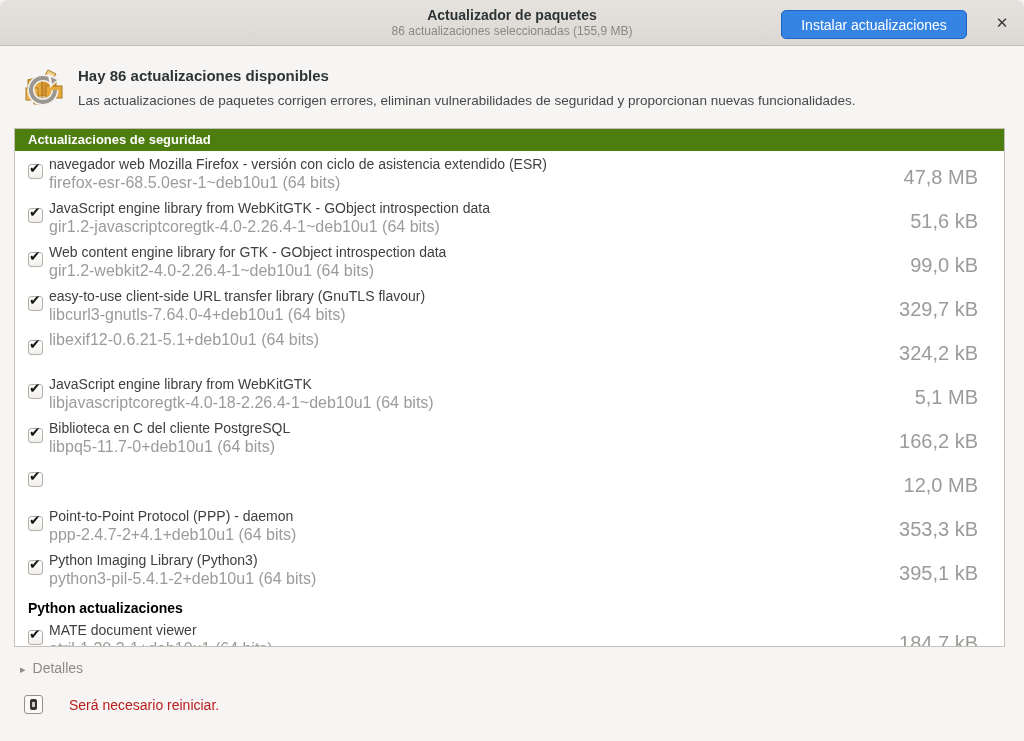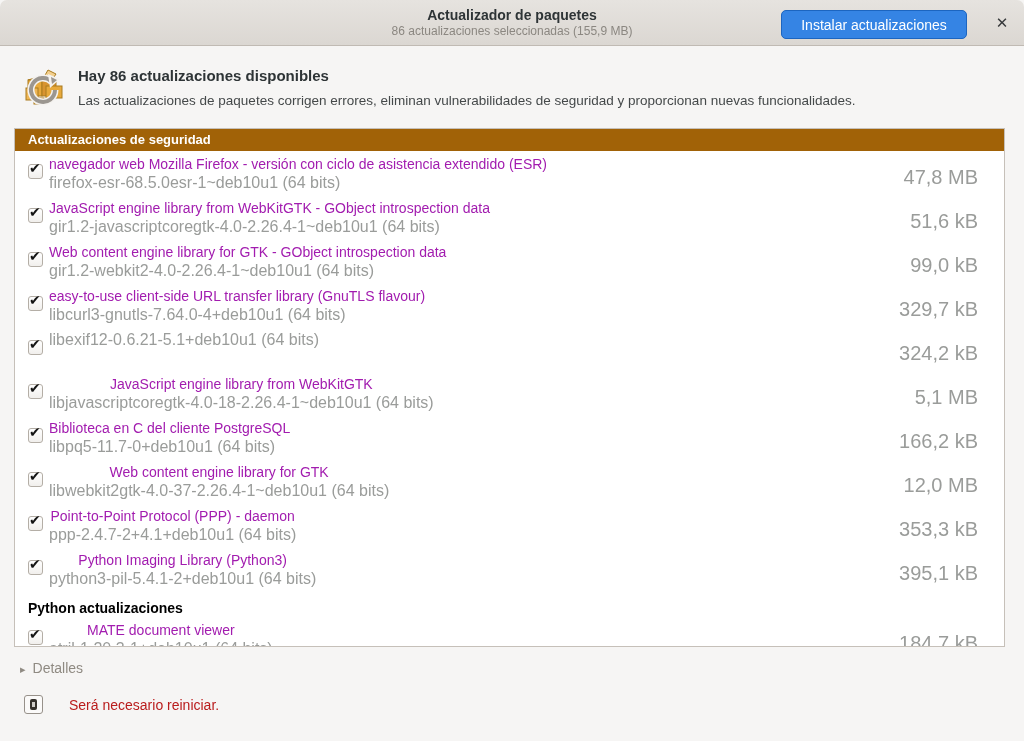--- a/index.html
+++ b/index.html
@@ -37,40 +37,40 @@
   .app-title{position:absolute;left:78px;top:67px;font-size:15px;font-weight:bold;color:#2e3436;}
   .app-desc{position:absolute;left:78px;top:93px;font-size:13.5px;color:#45494a;}
   
   .update-list{
     position:absolute;left:14px;top:128px;width:991px;height:519px;
     background:#ffffff;border:1px solid #c6c0b9;box-sizing:border-box;
     overflow:hidden;
   }
   .section-header{box-sizing:border-box;}
   .section-header.security{
-    height:22px;line-height:22px;background:#a16207;color:#ffffff;
+    height:22px;line-height:22px;background:#4d7c0f;color:#ffffff;
     font-weight:bold;font-size:13px;padding-left:13px;
   }
   .section-header.other{
     height:26px;line-height:34px;background:#ffffff;color:#000000;
     font-weight:bold;font-size:14px;padding-left:13px;
   }
   .row{position:relative;height:44px;background:#ffffff;}
   .checkbox{
     position:absolute;left:13px;top:13px;width:15px;height:15px;
     background:linear-gradient(#ffffff,#f1efec);
     border:1px solid #b4aea6;border-radius:3px;box-sizing:border-box;
     cursor:pointer;
   }
   .check{
     position:absolute;left:0px;top:-5px;font-size:14px;font-weight:bold;
     color:#141414;pointer-events:none;
   }
   .row-text{position:absolute;left:34px;top:4px;}
-  .row-title{font-size:14px;color:#a21caf;line-height:19px;white-space:nowrap;text-align:center;}
+  .row-title{font-size:14px;color:#404040;line-height:19px;white-space:nowrap;}
   .row-sub{font-size:16px;color:#9a9c9a;line-height:18px;white-space:nowrap;}
   .row-size{
     position:absolute;right:26px;top:4px;height:44px;line-height:44px;
     font-size:20px;color:#9a9c9a;
   }
   
   .details{
     position:absolute;left:20px;top:660px;font-size:14px;color:#8f8a82;
     cursor:pointer;
     text-align:right;
@@ -188,24 +188,20 @@
     <div class="row-text">
       <div class="row-title">Biblioteca en C del cliente PostgreSQL</div>
       <div class="row-sub">libpq5-11.7-0+deb10u1 (64 bits)</div>
     </div>
     <div class="row-size">166,2 kB</div>
   </div>
     <div class="row">
     <span class="checkbox">
         <span class="check">✔</span>
       </span>
-    <div class="row-text">
-      <div class="row-title">Web content engine library for GTK</div>
-      <div class="row-sub">libwebkit2gtk-4.0-37-2.26.4-1~deb10u1 (64 bits)</div>
-    </div>
     <div class="row-size">12,0 MB</div>
   </div>
     <div class="row">
     <span class="checkbox">
         <span class="check">✔</span>
       </span>
     <div class="row-text">
       <div class="row-title">Point-to-Point Protocol (PPP) - daemon</div>
       <div class="row-sub">ppp-2.4.7-2+4.1+deb10u1 (64 bits)</div>
     </div>

